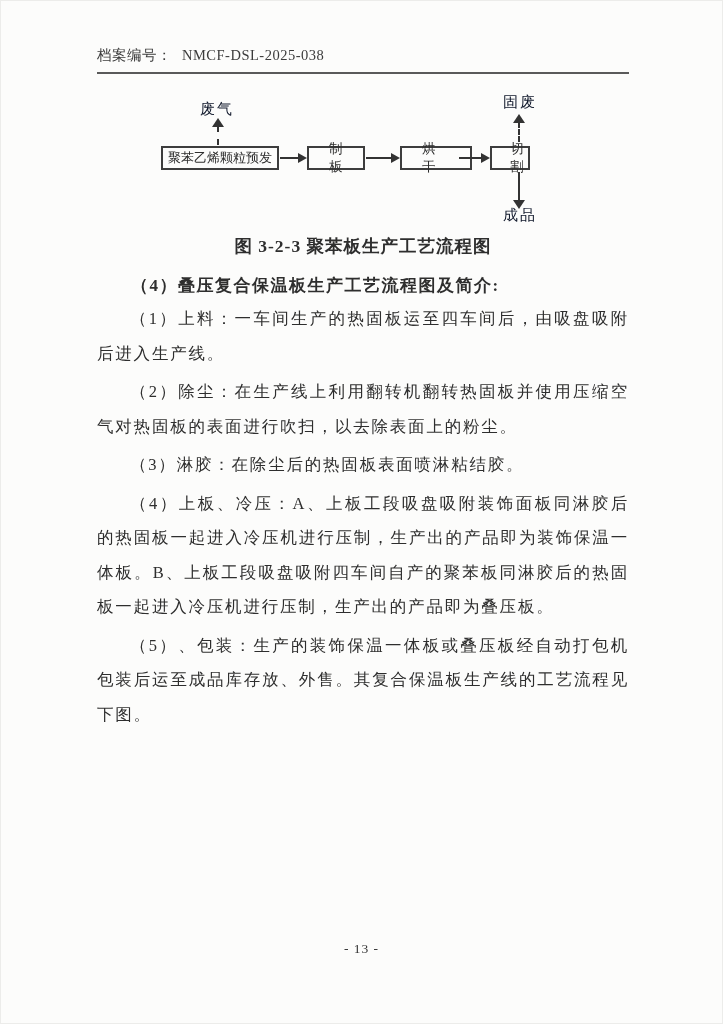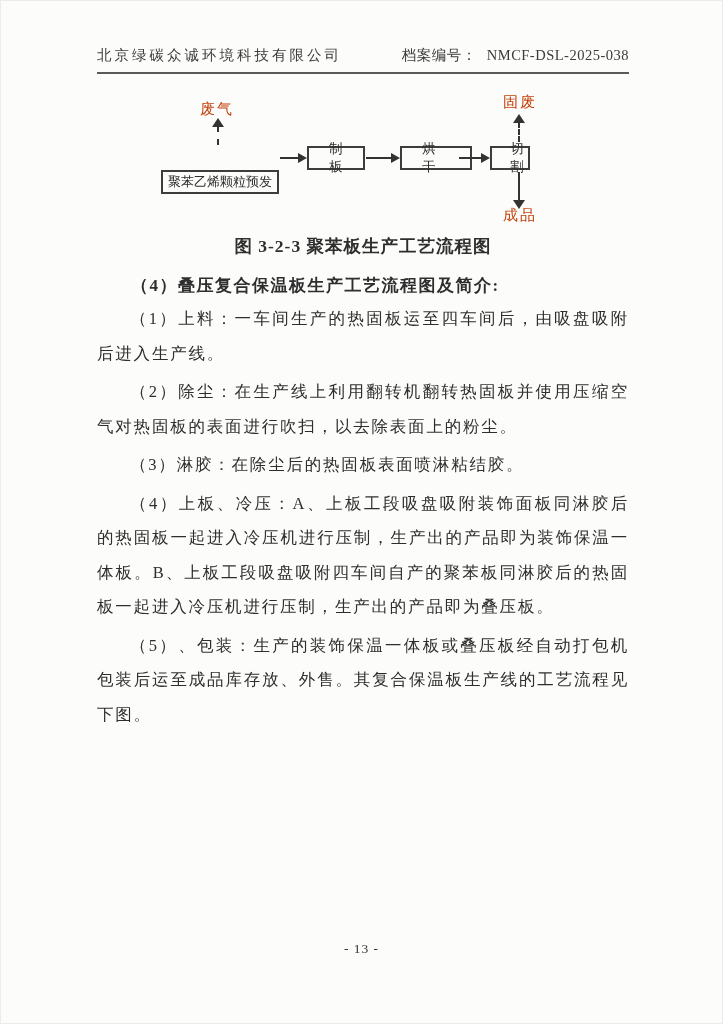--- a/index.html
+++ b/index.html
@@ -31,21 +31,21 @@
 
   
   .diagram { position: absolute; top: 93px; left: 97px; width: 532px; height: 140px; }
   .flow-box {
     position: absolute; height: 24px;
     border: 2px solid #3d3d3d;
     display: flex; align-items: center; justify-content: center;
     font-size: 13.5px; color: #2e2e2e; letter-spacing: 1px;
     background: #fcfcfb; box-sizing: border-box;
   }
-  .flow-box.wide { letter-spacing: 0; font-size: 13px; margin-top: 24px; }
+  .flow-box.wide { letter-spacing: 0; font-size: 13px; }
   .flow-box.small { letter-spacing: 6px; padding-left: 20px; }
   .h-arrow { position: absolute; height: 2px; background: #333; }
   .h-arrow::after {
     content: ""; position: absolute; right: -2px; top: -4px;
     width: 0; height: 0;
     border-left: 9px solid #333;
     border-top: 5px solid transparent;
     border-bottom: 5px solid transparent;
   }
   .v-arrow-up-dashed { position: absolute; width: 0; border-left: 2px dashed #333; }
@@ -57,21 +57,21 @@
     border-right: 6px solid transparent;
   }
   .v-arrow-down-solid { position: absolute; width: 2px; background: #333; }
   .v-arrow-down-solid::after {
     content: ""; position: absolute; bottom: -8px; left: -5px;
     width: 0; height: 0;
     border-top: 9px solid #333;
     border-left: 6px solid transparent;
     border-right: 6px solid transparent;
   }
-  .diagram-label { position: absolute; font-size: 15px; letter-spacing: 2px; color: #c2410c; }
+  .diagram-label { position: absolute; font-size: 15px; letter-spacing: 2px; color: #0f172a; }
 
   
   .content { position: absolute; top: 234px; left: 97px; width: 532px; }
   .caption {
     text-align: center; font-weight: bold; font-size: 17.5px;
     letter-spacing: 1px; line-height: 24px; margin: 0;
   }
   .section-heading {
     font-weight: bold; font-size: 17px; letter-spacing: 1.5px;
     line-height: 26px; margin: 15px 0 3px 0; text-indent: 2em;
@@ -87,21 +87,20 @@
     position: absolute; top: 941px; left: 0; width: 723px;
     text-align: center; font-size: 13.5px; color: #333; letter-spacing: 1px;
   }
 </style>
 </head>
 <body>
 
 <div class="page">
 
   <div class="header">
-    <span class="company">北京绿碳众诚环境科技有限公司</span>
     <span class="archive">
       <span>档案编号：</span><span class="num">NMCF-DSL-2025-038</span>
     </span>
   </div>
 
   <div class="diagram">
 
     <span class="diagram-label" style="left:103px; top:7px;">废气</span>
     <div class="v-arrow-up-dashed" style="left:120px; top:33px; height:19px;"></div>
 

